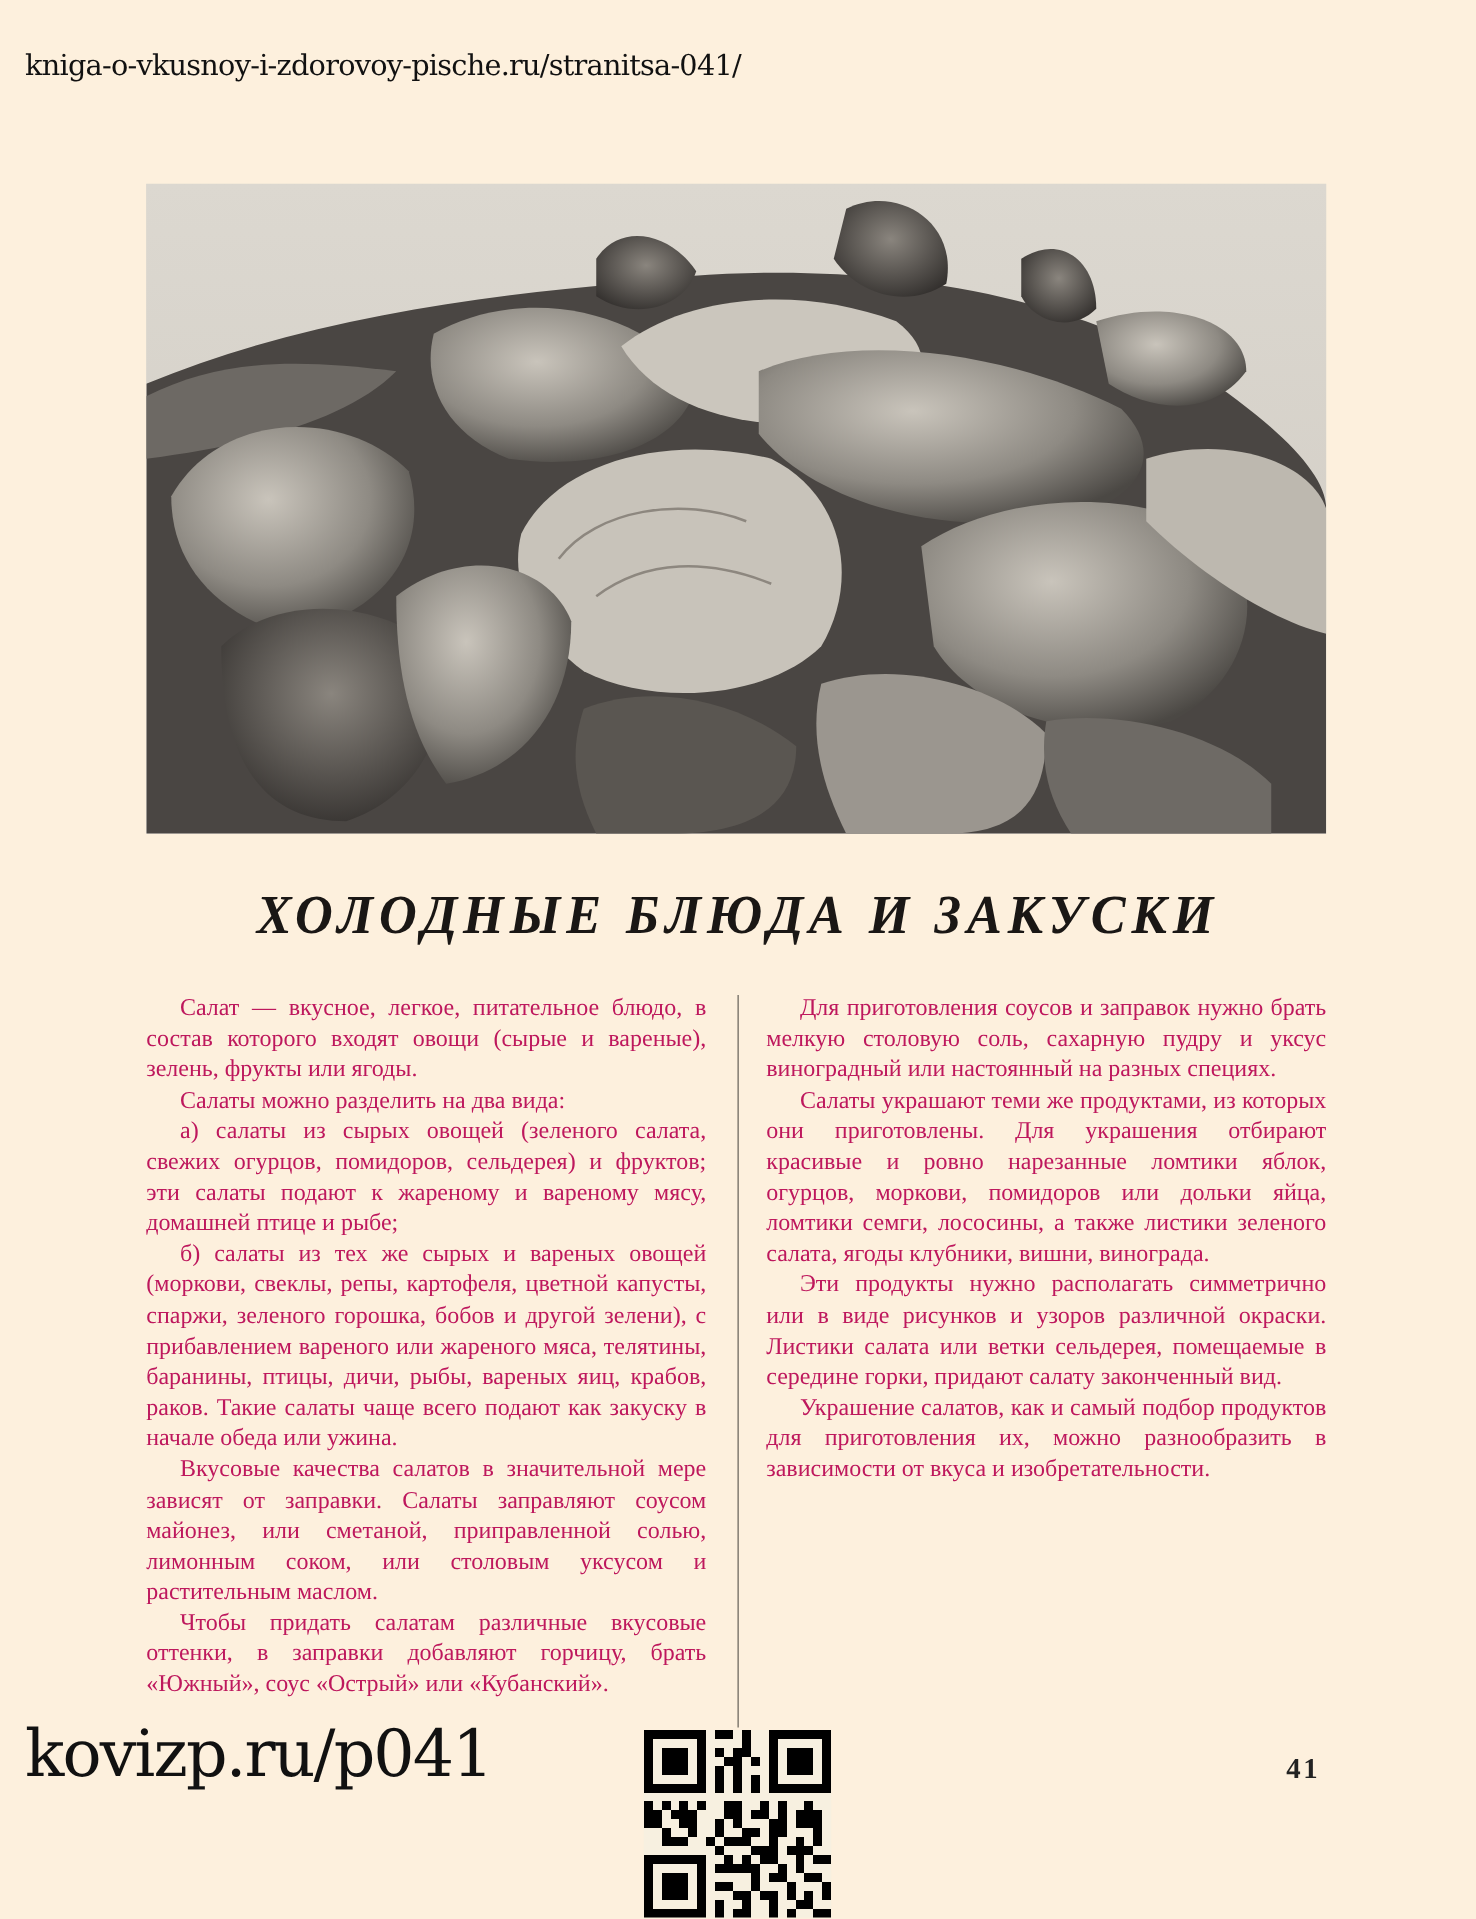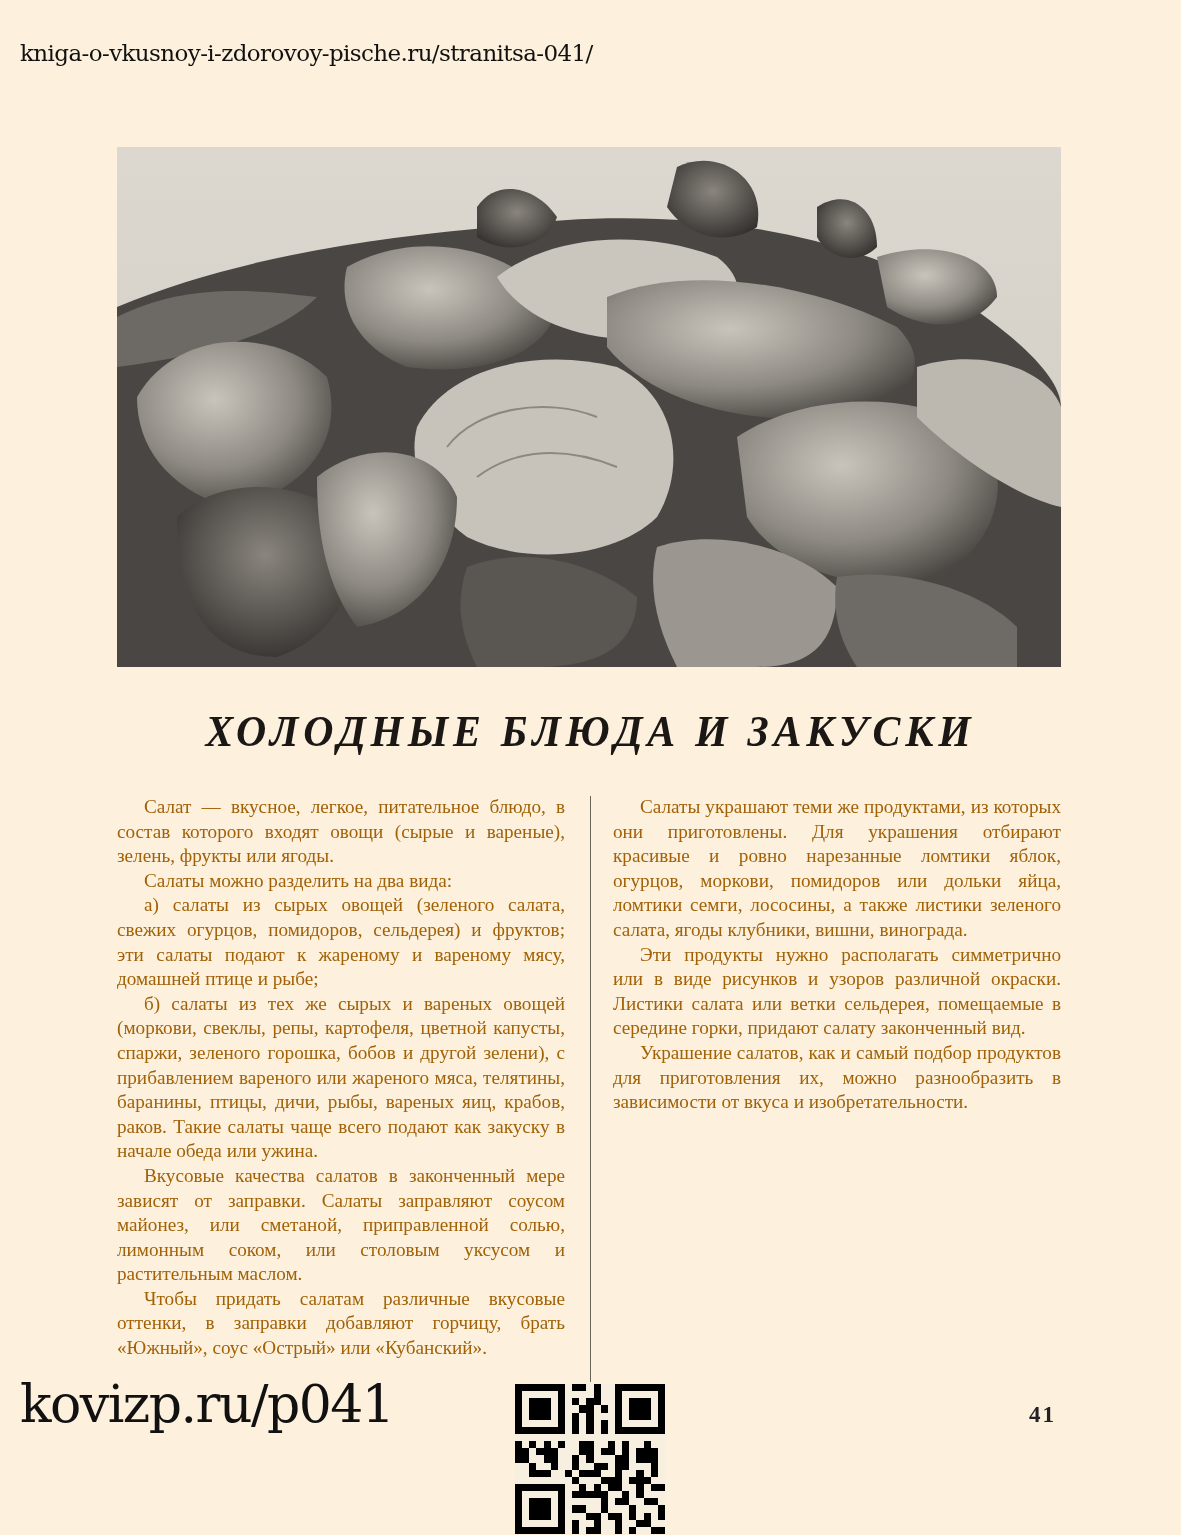--- a/index.html
+++ b/index.html
@@ -31,21 +31,21 @@
     font-family: "Liberation Serif", "DejaVu Serif", serif;
     font-style: italic; font-weight: bold;
     font-size: 44px; letter-spacing: 5px;
     color: #1a1715;
     transform: scaleX(0.95);
   }
   .col {
     position: absolute; top: 795px; width: 448px;
     font-family: "Liberation Serif", serif;
     font-size: 19.2px; line-height: 24.6px;
-    text-align: justify; color: #a16207;
+    text-align: justify; color: #be185d;
     hyphens: none;
   }
   .col p { margin: 0; text-indent: 27px; }
   .col.left { left: 117px; }
   .col.right { left: 613px; }
   .divider {
     position: absolute; left: 590px; top: 796px;
     width: 1px; height: 586px; background: #6a645c;
   }
   .page-number {
@@ -119,27 +119,28 @@
   </svg>
 </div>
 
 <div class="title">ХОЛОДНЫЕ БЛЮДА И ЗАКУСКИ</div>
 
 <div class="col left">
   <p>Салат — вкусное, легкое, питательное блюдо, в состав которого входят овощи (сырые и вареные), зелень, фрукты или ягоды.</p>
   <p>Салаты можно разделить на два вида:</p>
   <p>а) салаты из сырых овощей (зеленого салата, свежих огурцов, помидоров, сельдерея) и фруктов; эти салаты подают к жареному и вареному мясу, домашней птице и рыбе;</p>
   <p>б) салаты из тех же сырых и вареных овощей (моркови, свеклы, репы, картофеля, цветной капусты, спаржи, зеленого горошка, бобов и другой зелени), с прибавлением вареного или жареного мяса, телятины, баранины, птицы, дичи, рыбы, вареных яиц, крабов, раков. Такие салаты чаще всего подают как закуску в начале обеда или ужина.</p>
-  <p>Вкусовые качества салатов в законченный мере зависят от заправки. Салаты заправляют соусом майонез, или сметаной, приправленной солью, лимонным соком, или столовым уксусом и растительным маслом.</p>
+  <p>Вкусовые качества салатов в значительной мере зависят от заправки. Салаты заправляют соусом майонез, или сметаной, приправленной солью, лимонным соком, или столовым уксусом и растительным маслом.</p>
   <p>Чтобы придать салатам различные вкусовые оттенки, в заправки добавляют горчицу, брать «Южный», соус «Острый» или «Кубанский».</p>
 </div>
 
 <div class="divider"></div>
 
 <div class="col right">
+  <p>Для приготовления соусов и заправок нужно брать мелкую столовую соль, сахарную пудру и уксус виноградный или настоянный на разных специях.</p>
   <p>Салаты украшают теми же продуктами, из которых они приготовлены. Для украшения отбирают красивые и ровно нарезанные ломтики яблок, огурцов, моркови, помидоров или дольки яйца, ломтики семги, лососины, а также листики зеленого салата, ягоды клубники, вишни, винограда.</p>
   <p>Эти продукты нужно располагать симметрично или в виде рисунков и узоров различной окраски. Листики салата или ветки сельдерея, помещаемые в середине горки, придают салату законченный вид.</p>
   <p>Украшение салатов, как и самый подбор продуктов для приготовления их, можно разнообразить в зависимости от вкуса и изобретательности.</p>
 </div>
 
 <div class="page-number">41</div>
 
 <div class="short-url">kovizp.ru/p041</div>
 
 <div class="qr">

